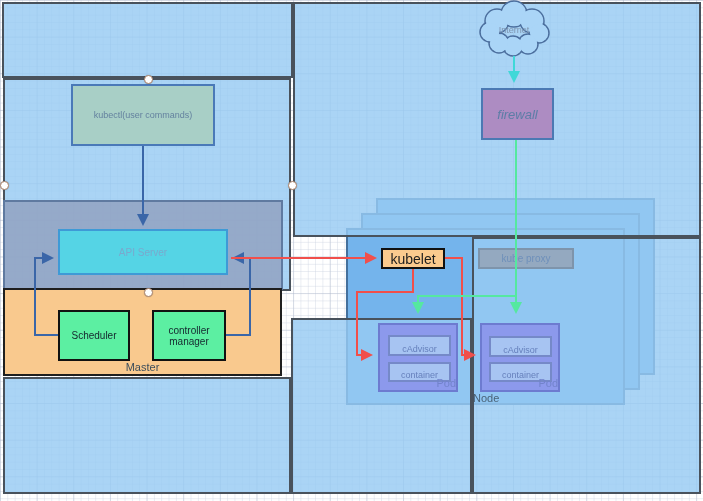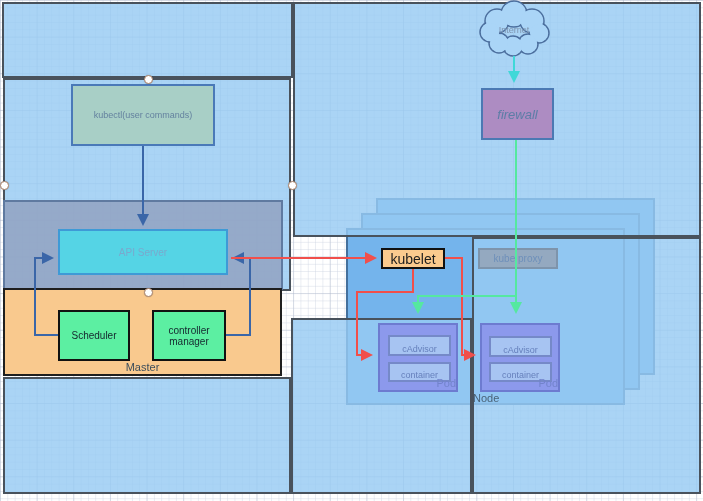--- a/index.html
+++ b/index.html
@@ -83,21 +83,21 @@
   <div class="abs lbl green-box" style="left:58px;top:310px;width:72px;height:51px;">
     <span>Scheduler</span>
   </div>
   <div class="abs lbl green-box" style="left:152px;top:310px;width:74px;height:51px;padding:0 6px;">
     <span>controller manager</span>
   </div>
 
   <div class="abs lbl kubelet-box" style="left:381px;top:248px;width:64px;height:21px;">
     <span>kubelet</span>
   </div>
-  <div class="abs lbl kproxy-box" style="left:478px;top:248px;width:80px;height:21px;">
+  <div class="abs lbl kproxy-box" style="left:478px;top:248px;width:96px;height:21px;">
     <span>kube proxy</span>
   </div>
 
   <div class="abs pod-box" style="left:378px;top:323px;width:80px;height:69px;">
     <div class="abs lbl pod-inner" style="left:8px;top:10px;width:63px;height:21px;">
       <span>cAdvisor</span>
     </div>
     <div class="abs lbl pod-inner" style="left:8px;top:37px;width:63px;height:20px;">
       <span>container</span>
     </div>

